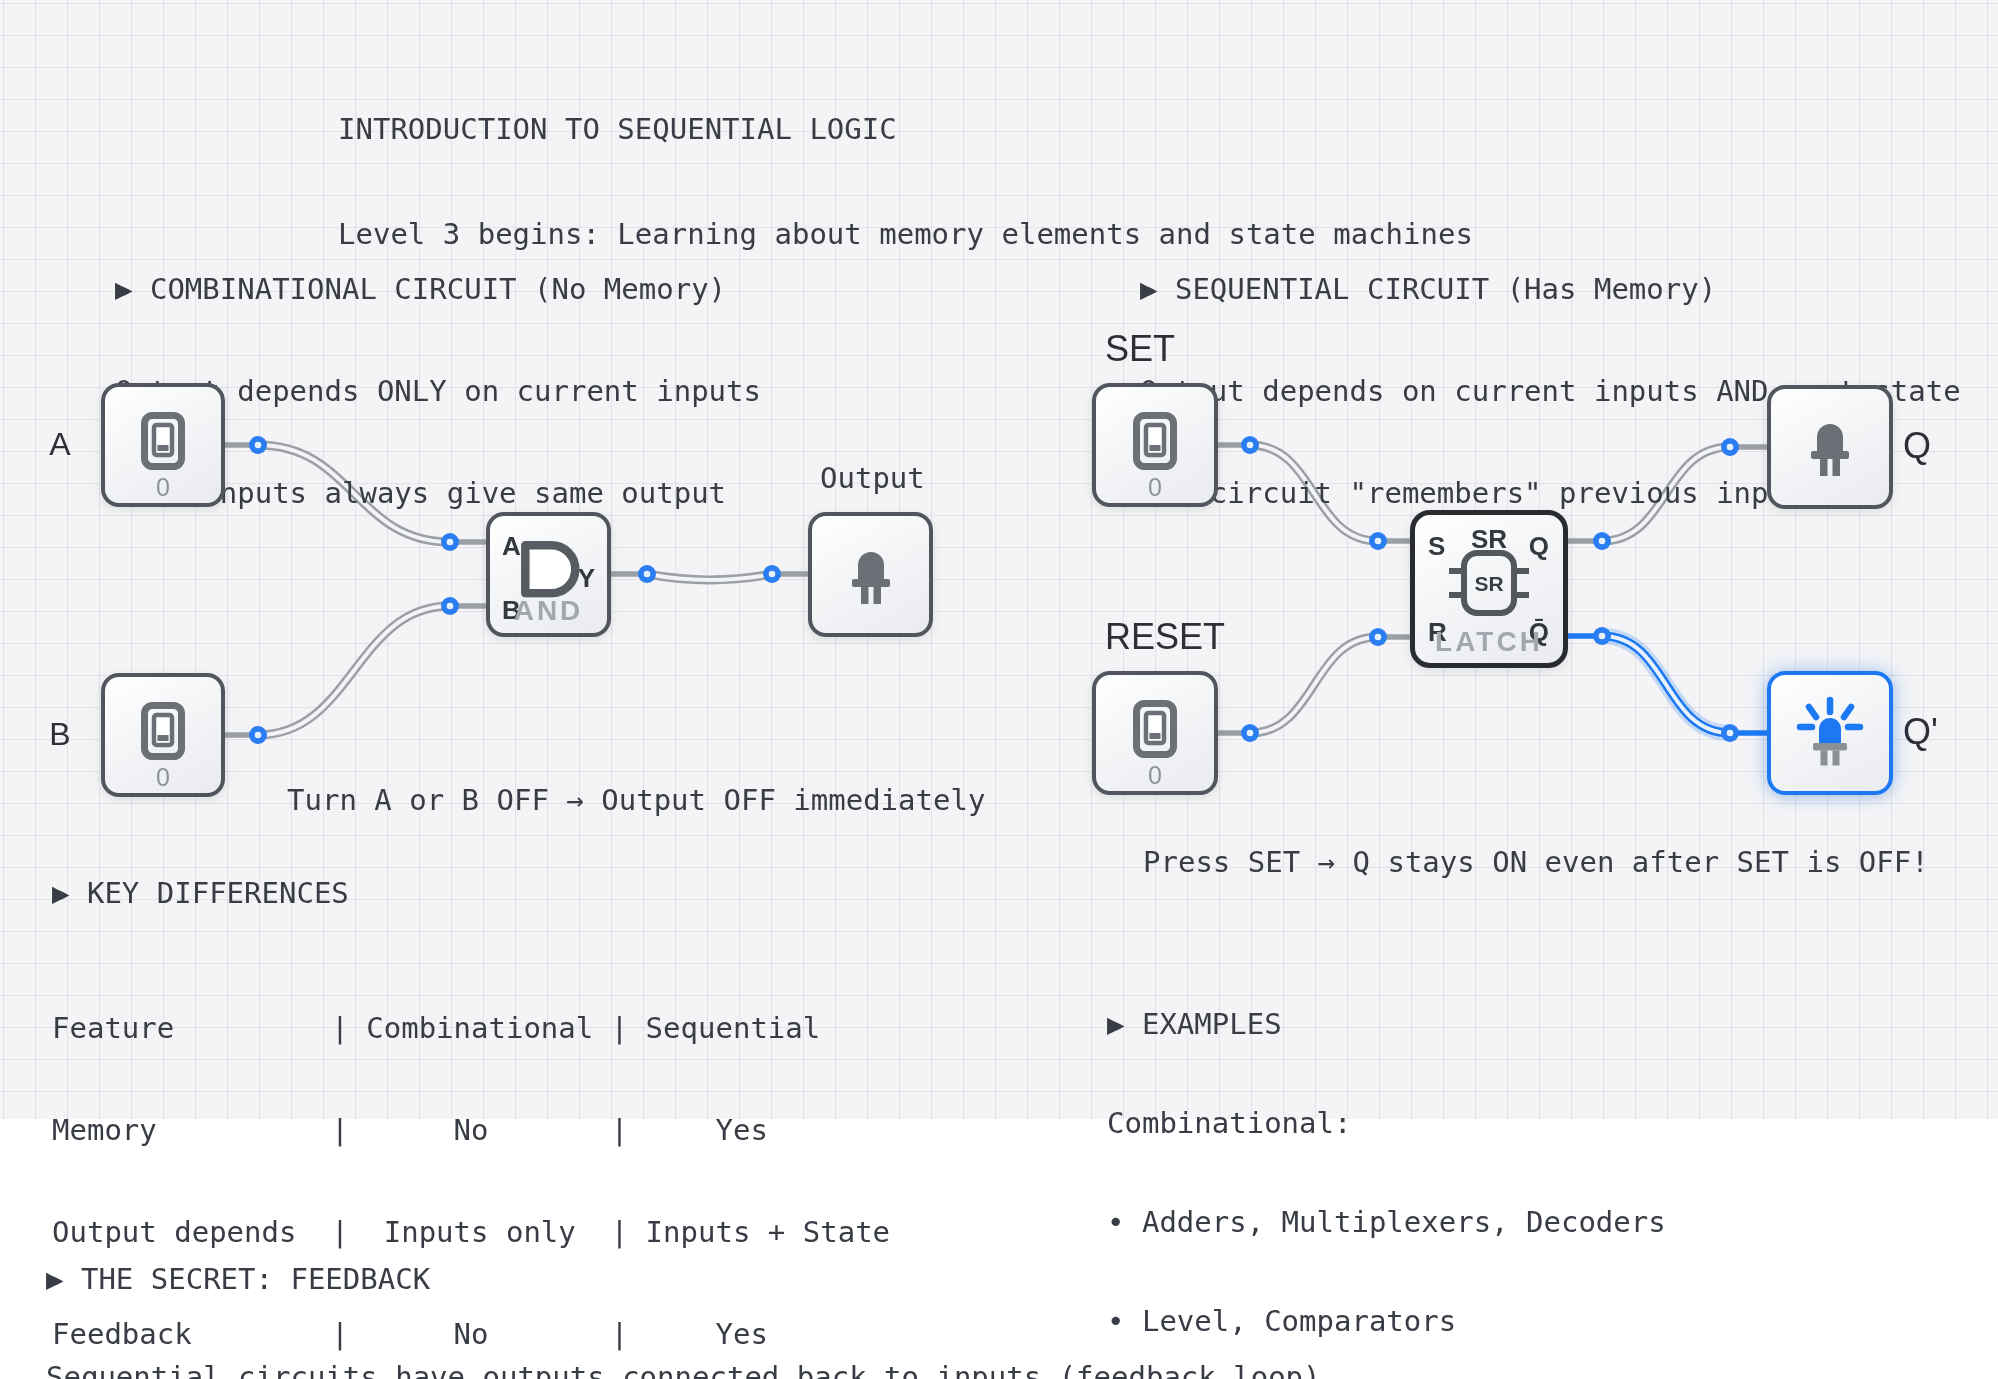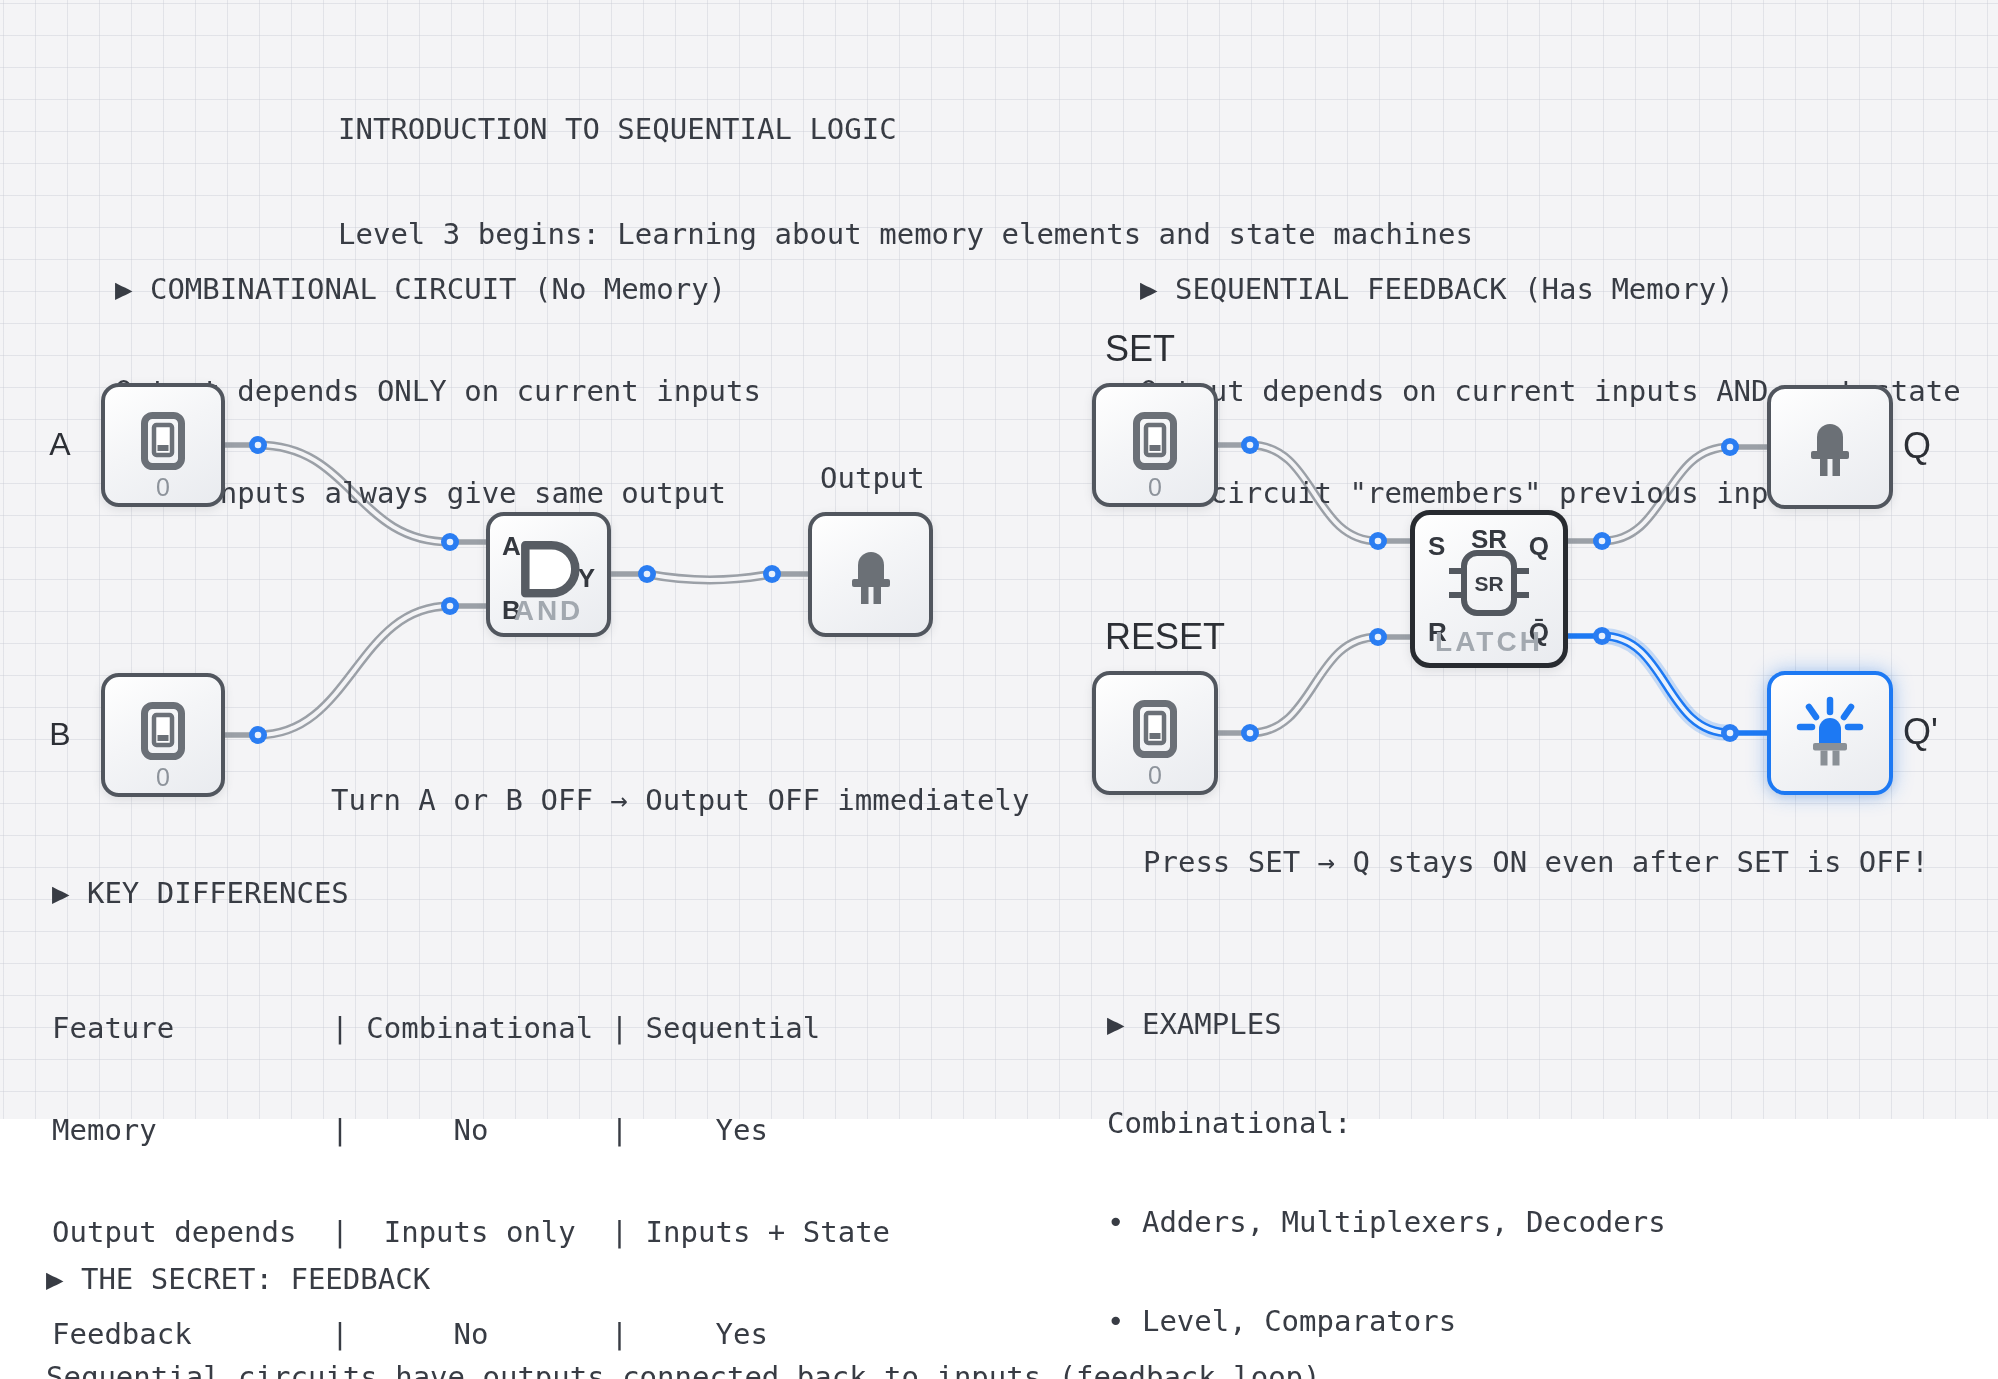--- a/index.html
+++ b/index.html
@@ -168,21 +168,21 @@
     <div class="line">INTRODUCTION TO SEQUENTIAL LOGIC</div>
     <div class="line">Level 3 begins: Learning about memory elements and state machines</div>
   </div>
 
   <div class="mono" style="left:115px;top:204px;">
     <div class="line">▶ COMBINATIONAL CIRCUIT (No Memory)</div>
     <div class="line">Output depends ONLY on current inputs</div>
     <div class="line">Same inputs always give same output</div>
   </div>
   <div class="mono" style="left:1140px;top:204px;">
-    <div class="line">▶ SEQUENTIAL FEEDBACK (Has Memory)</div>
+    <div class="line">▶ SEQUENTIAL CIRCUIT (Has Memory)</div>
     <div class="line">Output depends on current inputs AND past state</div>
     <div class="line">The circuit "remembers" previous inputs</div>
   </div>
 
   <div class="sans-label" style="left:44px;top:428px;width:32px;text-align:center;font-size:32px;">A</div>
   <div class="sans-label" style="left:44px;top:718px;width:32px;text-align:center;font-size:32px;">B</div>
   <div class="mono" style="left:820px;top:461px;">Output</div>
 
   <div class="comp" style="left:101px;top:383px;width:124px;height:124px;">
     <div class="switch-inner">
@@ -222,21 +222,21 @@
     <div class="led-inner">
       <svg width="60" height="62" viewBox="0 0 60 62">
         <path d="M 17 36 L 17 21 A 13 13 0 0 1 43 21 L 43 36 Z" fill="#6b7076"></path>
         <rect x="11" y="35" width="38" height="8" rx="2" fill="#6b7076"></rect>
         <rect x="20" y="43" width="7.5" height="17" fill="#6b7076"></rect>
         <rect x="32.5" y="43" width="7.5" height="17" fill="#6b7076"></rect>
       </svg>
     </div>
   </div>
 
-  <div class="mono" style="left:287px;top:783px;margin-left:44px;">Turn A or B OFF → Output OFF immediately</div>
+  <div class="mono" style="left:287px;top:783px;">Turn A or B OFF → Output OFF immediately</div>
 
   <div class="sans-label" style="left:1105px;top:333px;">SET</div>
   <div class="sans-label" style="left:1105px;top:621px;">RESET</div>
   <div class="sans-label" style="left:1903px;top:430px;">Q</div>
   <div class="sans-label" style="left:1903px;top:716px;">Q'</div>
 
   <div class="comp" style="left:1092px;top:383px;width:126px;height:124px;">
     <div class="switch-inner">
       <svg width="44" height="58" viewBox="0 0 44 58">
         <rect x="3.5" y="3.5" width="37" height="51" rx="8" fill="none" stroke="#6b7077" stroke-width="7"></rect>

